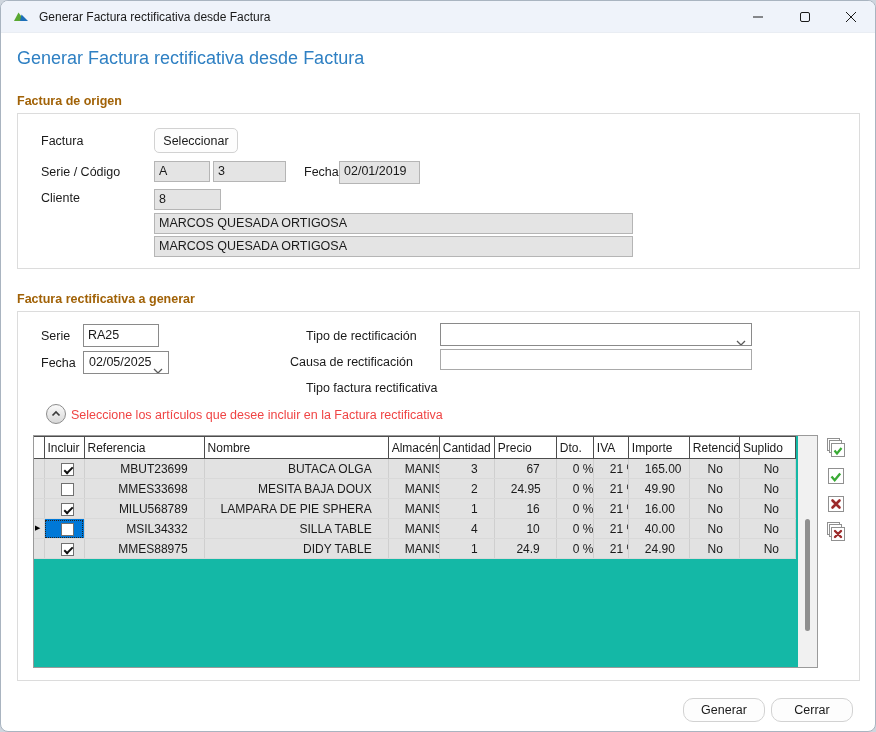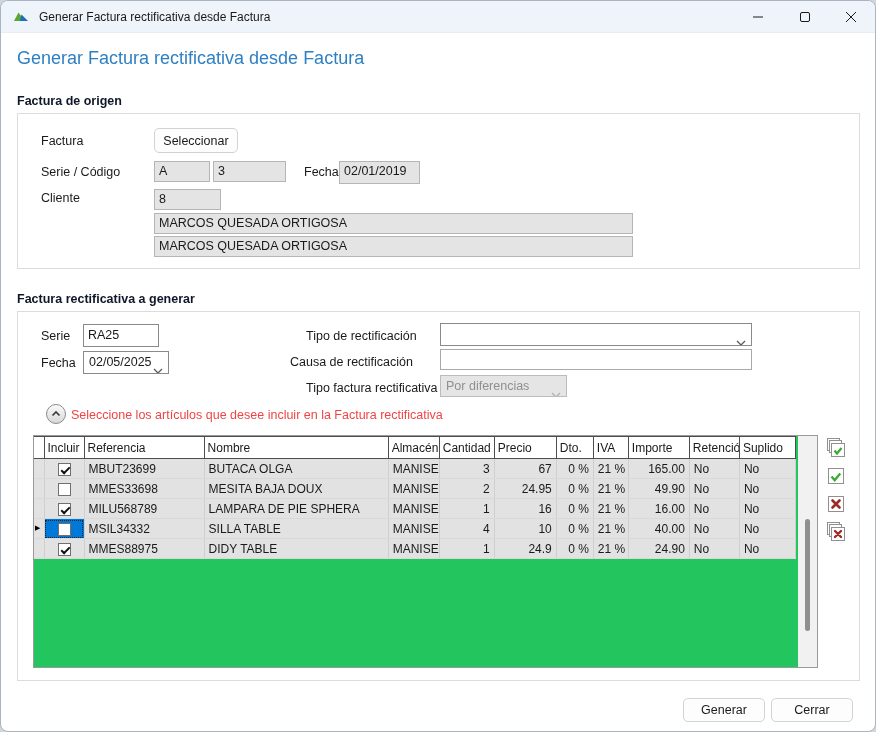--- a/index.html
+++ b/index.html
@@ -10,55 +10,55 @@
     border:1px solid #a9b4c0;border-radius:8px;overflow:hidden;
   }
   
   .titlebar{position:absolute;left:0;top:0;width:100%;height:32px;background:#eff3fa;border-bottom:1px solid #e9edf3;}
   .app-icon{position:absolute;left:12px;top:8px;width:16px;height:16px;}
   .win-title{position:absolute;left:38px;top:0;height:32px;line-height:32px;font-size:12px;color:#1a1a1a;white-space:nowrap;}
   .winbtn{position:absolute;top:0;width:46px;height:32px;display:flex;align-items:center;justify-content:center;}
   .winbtn.min{right:94px}.winbtn.max{right:47px}.winbtn.close{right:1px}
   
   .page-title{position:absolute;left:16px;top:47px;font-size:18px;color:#2f80c3;}
-  .section-label{position:absolute;left:16px;font-size:12.5px;font-weight:bold;color:#0f172a;}
+  .section-label{position:absolute;left:16px;font-size:12.5px;font-weight:bold;color:#a16207;}
   .groupbox{position:absolute;left:16px;width:843px;border:1px solid #dcdcdc;background:#fff;}
   
   .lbl{position:absolute;font-size:12.5px;color:#1a1a1a;white-space:nowrap;}
   .ro{position:absolute;background:#e4e4e4;border:1px solid #b5b5b5;font-size:12.5px;line-height:19px;padding:0 4px;white-space:nowrap;overflow:hidden;}
   .ed{position:absolute;background:#fff;border:1px solid #8a8a8a;font-size:12.5px;line-height:20px;padding:0 4px;}
   .btn{position:absolute;background:#fdfdfd;border:1px solid #d2d2d2;border-radius:5px;font-family:"Liberation Sans",sans-serif;font-size:12.5px;color:#1a1a1a;cursor:default;}
   .combo{position:absolute;background:#fff;border:1px solid #8a8a8a;font-size:12.5px;line-height:20px;padding:0 20px 0 5px;white-space:nowrap;overflow:hidden;}
   .combo .chev{position:absolute;right:5px;top:8px;}
   .combo.disabled{background:#e5e5e5;color:#8f8f8f;border-color:#bcbcbc;}
   input.txt{position:absolute;background:#fff;border:1px solid #a9a9a9;font-family:"Liberation Sans",sans-serif;font-size:12.5px;padding:0 4px;outline:none;}
   
   .collapse-btn{position:absolute;left:45px;top:403px;width:20px;height:20px;border-radius:50%;
     border:1px solid #8c8c8c;background:linear-gradient(#fafafa,#d8d8d8);display:flex;align-items:center;justify-content:center;}
   .hint{position:absolute;left:70px;top:407px;font-size:12.5px;color:#ef4444;}
   
-  .grid-wrap{position:absolute;left:32px;top:434px;width:785px;height:233px;border:1px solid #9a9a9a;background:#22c55e;}
+  .grid-wrap{position:absolute;left:32px;top:434px;width:785px;height:233px;border:1px solid #9a9a9a;background:#14b8a6;}
   table.grid{border-collapse:collapse;table-layout:fixed;width:762px;font-size:12px;}
   table.grid th{background:#fff;border:1px solid #4d4d4d;height:22px;font-weight:normal;text-align:left;padding:0 3px;overflow:hidden;white-space:nowrap;}
   table.grid th.selh{border-left:none;}
-  table.grid td{height:20px;background:#e2e2e2;border-right:1px solid #cfcfcf;border-bottom:1px solid #d9d9d9;padding:0 4px;overflow:hidden;white-space:nowrap;}
+  table.grid td{height:20px;background:#e2e2e2;border-right:1px solid #cfcfcf;border-bottom:1px solid #d9d9d9;padding:0 16px;overflow:hidden;white-space:nowrap;text-align:right;}
   td.sel{background:#e9e9e9;border-right:1px solid #9a9a9a;padding:0;position:relative;}
   .grow.current td.sel::before{content:"\25B6";position:absolute;left:1px;top:5px;font-size:7px;color:#000;}
   td.td-incluir{background:#fcfcfc;text-align:center;border-right:1px solid #b5b5b5;border-bottom:1px solid #b5b5b5;padding:0;}
   .grow.current td.td-incluir{background:#0078d7;outline:1px dotted #222;outline-offset:-2px;}
   td.nr{text-align:right;padding-right:7px;}
   .cb{position:relative;display:inline-block;width:13px;height:13px;background:#fff;border:1px solid #707070;vertical-align:middle;}
   .cb.checked::after{content:"";position:absolute;left:2px;top:3px;width:7px;height:3px;
     border-left:2px solid #111;border-bottom:2px solid #111;transform:rotate(-45deg);}
   .vscroll{position:absolute;right:0;top:0;width:19px;height:100%;background:#f1f1f1;}
   .vthumb{position:absolute;left:7px;top:83px;width:5px;height:112px;background:#8f8f8f;border-radius:3px;}
   
   .sicon{position:absolute;left:824px;width:22px;height:22px;}
   
-  .footbtn{height:24px;width:82px;}
+  .footbtn{height:24px;width:82px;border-radius:10px;}
 </style>
 </head>
 <body>
 
 <div class="dialog">
 
   <div class="titlebar">
     <span class="app-icon">
       <svg width="16" height="16" viewBox="0 0 16 16">
         <polygon points="1,12 5.5,3.5 9.5,9 7.5,12" fill="#5aa832"></polygon>
@@ -124,28 +124,20 @@
       <svg width="10" height="6" viewBox="0 0 10 6">
           <polyline points="1,1 5,5 9,1" fill="none" stroke="#5a5a5a" stroke-width="1.3"></polyline>
         </svg>
     </span>
   </div>
 
   <span class="lbl" style="left:289px;top:354px">Causa de rectificación</span>
   <input class="txt" type="text" style="left: 439px; top: 348px; width: 312px; height: 21px;">
 
   <span class="lbl" style="left:305px;top:380px">Tipo factura rectificativa</span>
-  <div class="combo disabled" style="left:439px;top:374px;width:127px;height:22px">
-    <span>Por diferencias</span>
-    <span class="chev">
-      <svg width="10" height="6" viewBox="0 0 10 6">
-          <polyline points="1,1 5,5 9,1" fill="none" stroke="#b0b0b0" stroke-width="1.3"></polyline>
-        </svg>
-    </span>
-  </div>
 
   <div class="collapse-btn">
     <svg width="12" height="12" viewBox="0 0 12 12">
         <polyline points="2.5,7.5 6,4 9.5,7.5" fill="none" stroke="#3c3c3c" stroke-width="1.7"></polyline>
       </svg>
   </div>
   <span class="hint">Seleccione los artículos que desee incluir en la Factura rectificativa</span>
 
   <div class="grid-wrap">
     <table class="grid">

